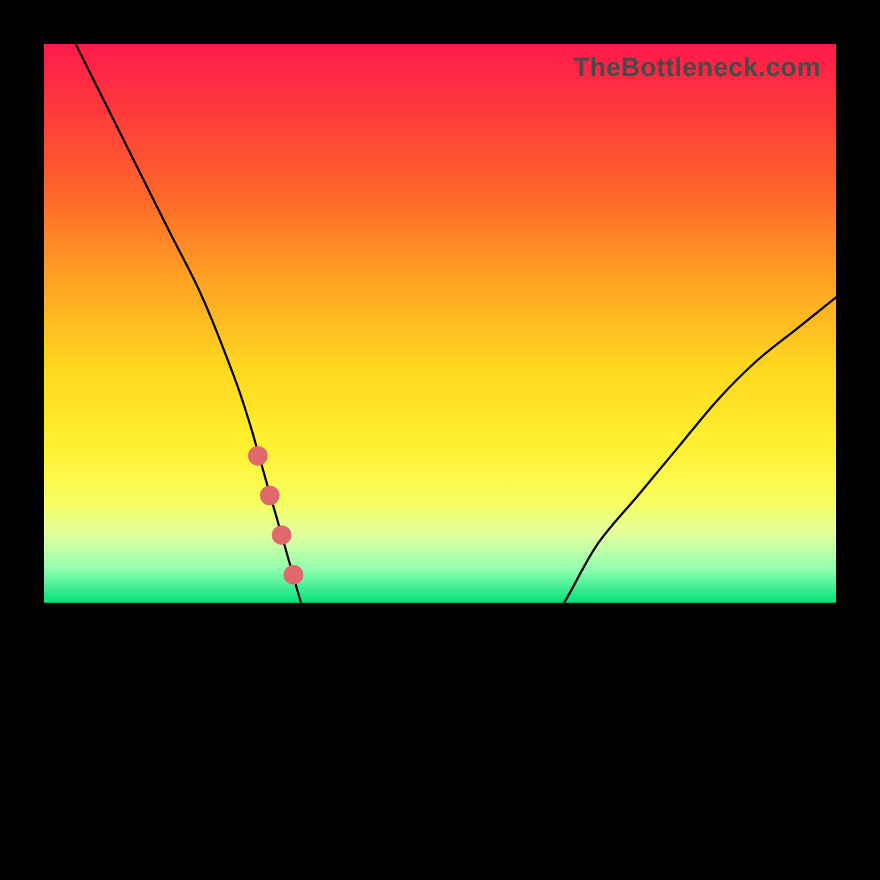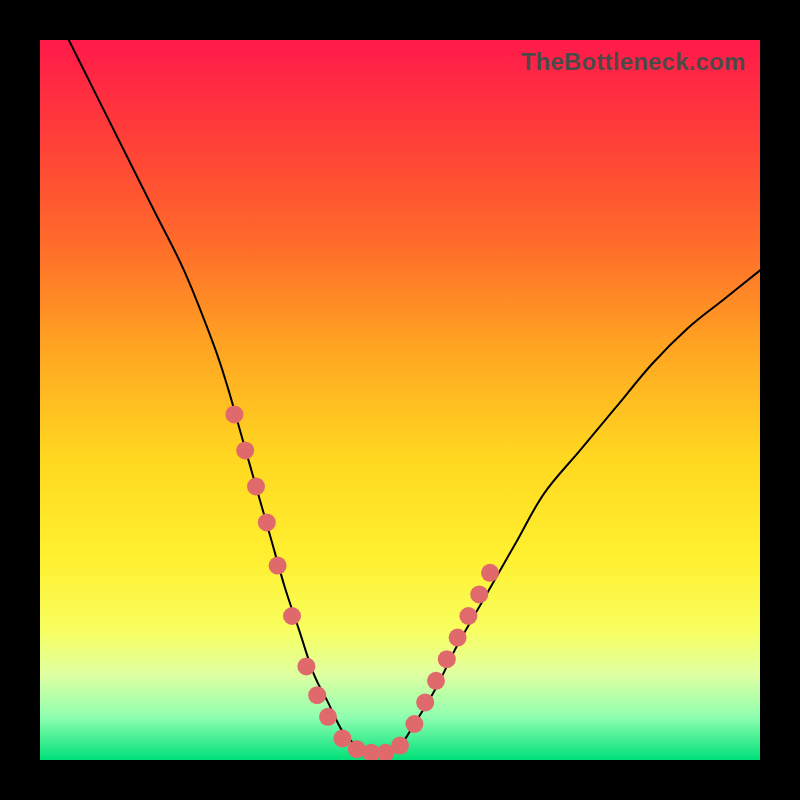--- a/index.html
+++ b/index.html
@@ -13,21 +13,21 @@
     width: 800px;
     height: 800px;
     background: #000;
     position: relative;
   }
   .plot {
     position: absolute;
     left: 40px;
     top: 40px;
     width: 720px;
-    height: 720px;
+    height: 508px;
     background: linear-gradient(to bottom,
       #ff1a4b 0%,
       #ff3a3a 12%,
       #ff6a2a 28%,
       #ffa222 42%,
       #ffd820 58%,
       #fff030 72%,
       #f8ff60 82%,
       #e0ffa0 88%,
       #90ffb0 94%,

